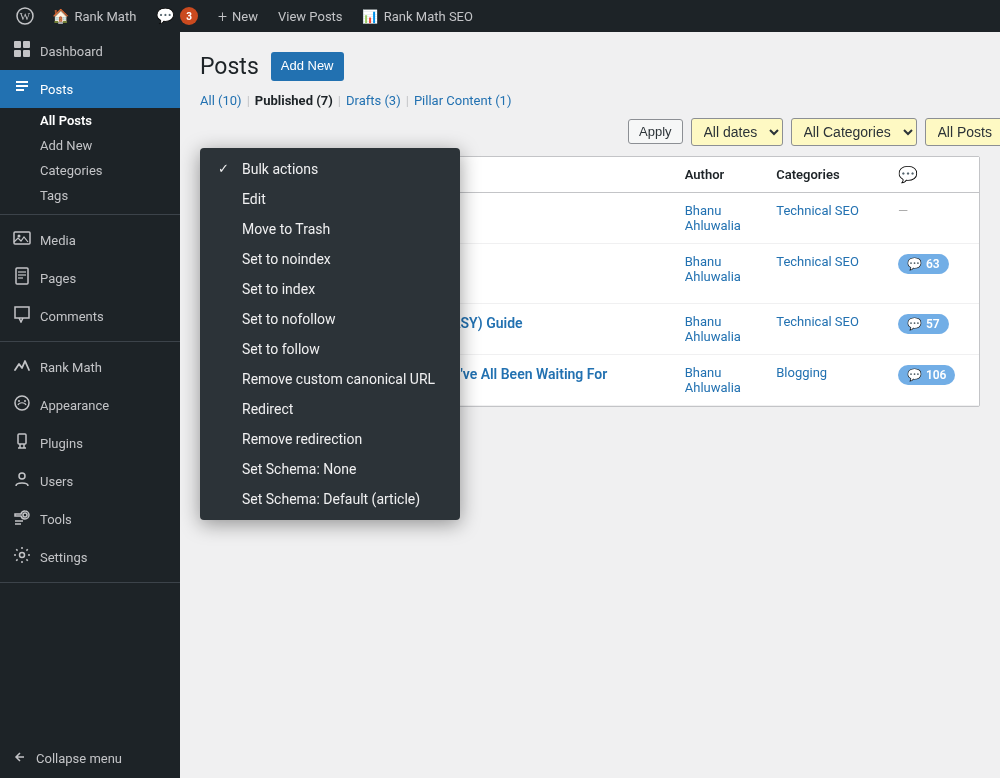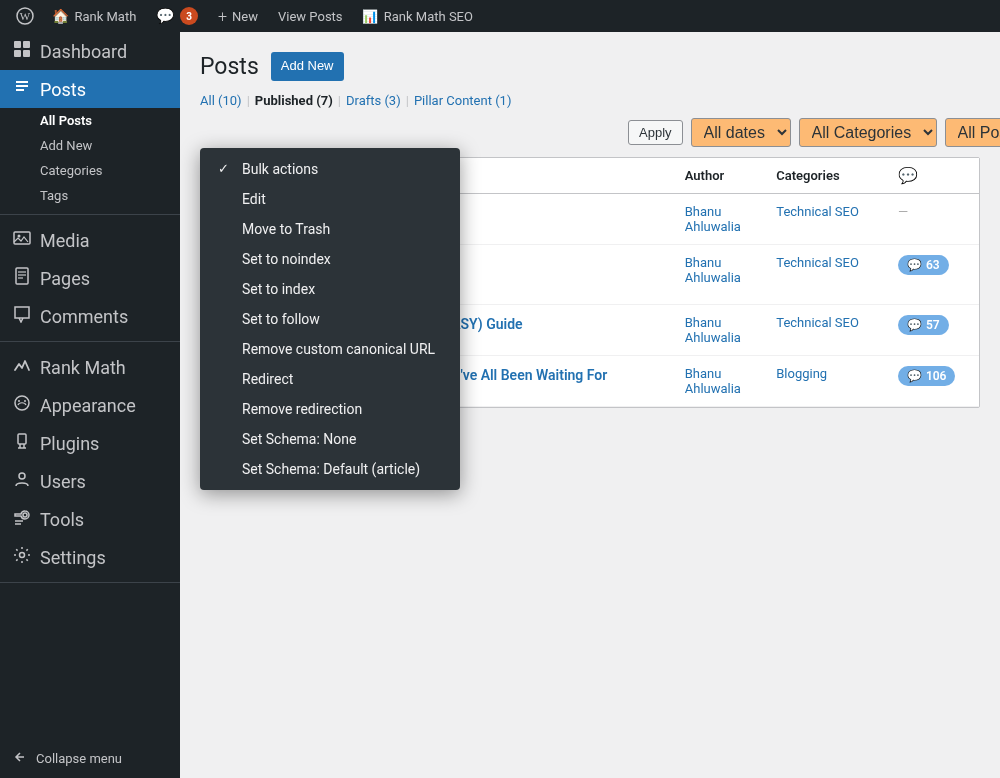--- a/index.html
+++ b/index.html
@@ -55,21 +55,21 @@
       display: flex;
       flex-direction: column;
     }
     .sidebar-item {
       display: flex;
       align-items: center;
       gap: 8px;
       padding: 8px 12px;
       cursor: pointer;
       color: #c3c4c7;
-      font-size: 18px;
+      font-size: 13px;
       text-decoration: none;
       position: relative;
     }
     .sidebar-item.active { background: #2271b1; color: #fff; }
     .sidebar-item .sidebar-icon { font-size: 18px; width: 20px; text-align: center; }
     .sidebar-sub { padding: 5px 12px 5px 40px; color: #c3c4c7; font-size: 13px; cursor: pointer; }
     .sidebar-sub.active { color: #fff; font-weight: 600; }
     .sidebar-divider { border-top: 1px solid #3c434a; margin: 6px 0; }
     .collapse-menu { margin-top: auto; padding: 10px 12px; display: flex; align-items: center; gap: 8px; cursor: pointer; color: #c3c4c7; font-size: 13px; }
 
@@ -143,22 +143,22 @@
       padding: 4px 10px;
       border-radius: 3px;
       font-size: 13px;
       cursor: pointer;
       color: #2c3338;
     }
     .filter-select {
       padding: 4px 8px;
       border: 1px solid #8c8f94;
       border-radius: 3px;
-      background: #fdba74;
-      font-size: 16px;
+      background: #fef9c3;
+      font-size: 14px;
       color: #2c3338;
       cursor: pointer;
     }
 
     
     .dropdown-overlay {
       position: absolute;
       top: 0;
       left: 0;
       z-index: 200;
@@ -443,20 +443,24 @@
           <div class="dropdown-menu-item">
             <span class="checkmark"></span>
             <span>Set to noindex</span>
           </div>
           <div class="dropdown-menu-item">
             <span class="checkmark"></span>
             <span>Set to index</span>
           </div>
           <div class="dropdown-menu-item">
             <span class="checkmark"></span>
+            <span>Set to nofollow</span>
+          </div>
+          <div class="dropdown-menu-item">
+            <span class="checkmark"></span>
             <span>Set to follow</span>
           </div>
           <div class="dropdown-menu-item">
             <span class="checkmark"></span>
             <span>Remove custom canonical URL</span>
           </div>
           <div class="dropdown-menu-item">
             <span class="checkmark"></span>
             <span>Redirect</span>
           </div>

